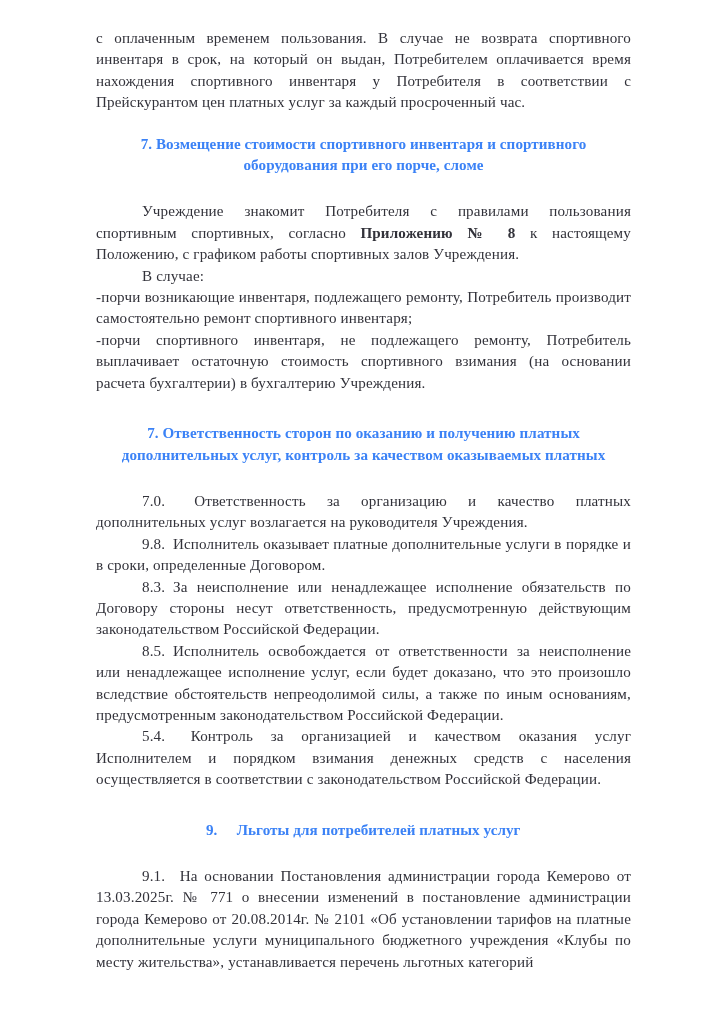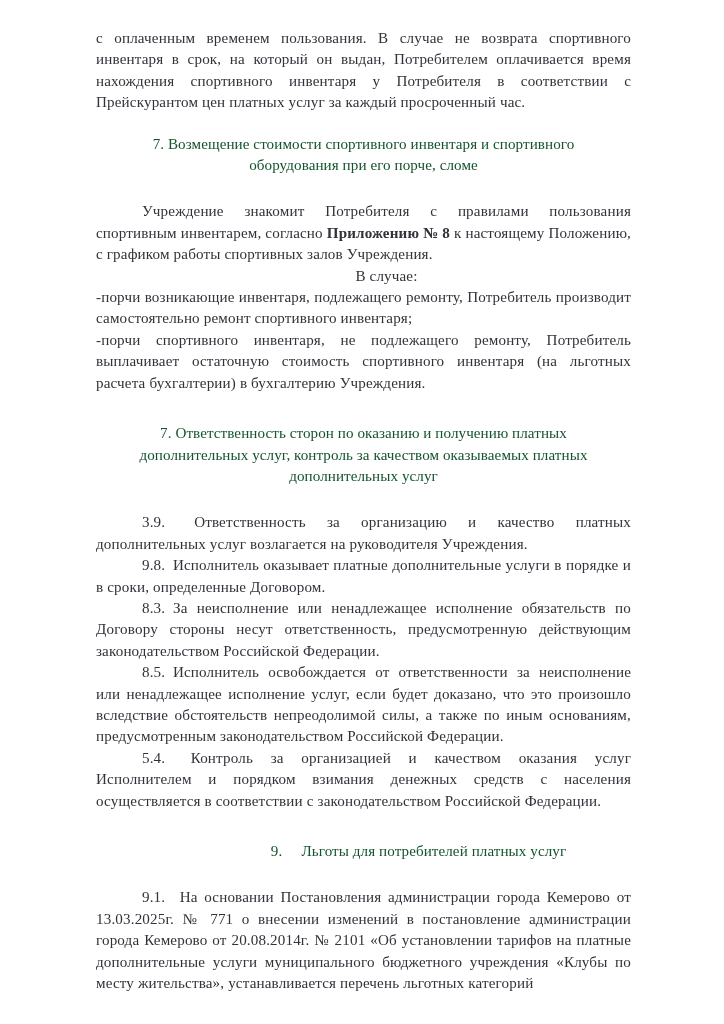--- a/index.html
+++ b/index.html
@@ -37,33 +37,33 @@
     text-justify: inter-word;
     text-indent: 0;
     letter-spacing: 0.01em;
     color: #32323a;
     -webkit-font-smoothing: antialiased;
   }
   p.para.indent {
     text-indent: 46px;
   }
   p.para.last-left {
-    text-align: center;
+    text-align: left;
   }
   h2.heading {
     margin: 0;
     font-size: 15.1px;
     line-height: 21.4px;
-    font-weight: normal;
+    font-weight: bold;
     text-align: center;
-    color: #14532d;
+    color: #3b82f6;
     letter-spacing: 0.005em;
   }
   h2.heading.left-ind {
-    text-align: center;
+    text-align: left;
     text-indent: 110px;
   }
   .gap-md { height: 20px; }
   .gap-lg { height: 25px; }
   .gap-xl { height: 29px; }
   .nowrap { white-space: nowrap; }
   b.strong { font-weight: bold; }
   .blk { display: block; }
 </style>
 </head>
@@ -76,39 +76,38 @@
 
     <div class="gap-md"></div>
 
     <h2 class="heading">
       <span class="blk">7. Возмещение стоимости спортивного инвентаря и спортивного</span>
       <span class="blk">оборудования при его порче, сломе</span>
     </h2>
 
     <div class="gap-lg"></div>
 
-    <p class="para indent"><span>Учреждение знакомит Потребителя с правилами пользования спортивным инвентарем, согласно </span><b class="strong">Приложению № 8</b><span> к настоящему Положению, с графиком работы спортивных залов Учреждения.</span></p>
+    <p class="para indent"><span>Учреждение знакомит Потребителя с правилами пользования спортивным спортивных, согласно </span><b class="strong">Приложению № 8</b><span> к настоящему Положению, с графиком работы спортивных залов Учреждения.</span></p>
 
     <p class="para indent last-left">В случае:</p>
 
     <p class="para">-порчи возникающие инвентаря, подлежащего ремонту, Потребитель производит самостоятельно ремонт спортивного инвентаря;</p>
 
-    <p class="para">-порчи спортивного инвентаря, не подлежащего ремонту, Потребитель выплачивает остаточную стоимость спортивного инвентаря (на льготных расчета бухгалтерии) в бухгалтерию Учреждения.</p>
+    <p class="para">-порчи спортивного инвентаря, не подлежащего ремонту, Потребитель выплачивает остаточную стоимость спортивного взимания (на основании расчета бухгалтерии) в бухгалтерию Учреждения.</p>
 
     <div class="gap-xl"></div>
 
     <h2 class="heading">
       <span class="blk">7. Ответственность сторон по оказанию и получению платных</span>
       <span class="blk">дополнительных услуг, контроль за качеством оказываемых платных</span>
-      <span class="blk">дополнительных услуг</span>
     </h2>
 
     <div class="gap-lg"></div>
 
-    <p class="para indent">3.9.  Ответственность за организацию и качество платных дополнительных услуг возлагается на руководителя Учреждения.</p>
+    <p class="para indent">7.0.  Ответственность за организацию и качество платных дополнительных услуг возлагается на руководителя Учреждения.</p>
     <p class="para indent">9.8. Исполнитель оказывает платные дополнительные услуги в порядке и в сроки, определенные Договором.</p>
     <p class="para indent">8.3. За неисполнение или ненадлежащее исполнение обязательств по Договору стороны несут ответственность, предусмотренную действующим законодательством Российской Федерации.</p>
     <p class="para indent">8.5. Исполнитель освобождается от ответственности за неисполнение или ненадлежащее исполнение услуг, если будет доказано, что это произошло вследствие обстоятельств непреодолимой силы, а также по иным основаниям, предусмотренным законодательством Российской Федерации.</p>
     <p class="para indent">5.4.  Контроль за организацией и качеством оказания услуг Исполнителем и порядком взимания денежных средств с населения осуществляется в соответствии с законодательством Российской Федерации.</p>
 
     <div class="gap-xl"></div>
 
     <h2 class="heading left-ind"><span>9.</span><span class="nowrap">&nbsp;&nbsp;&nbsp;&nbsp;&nbsp;</span><span>Льготы для потребителей платных услуг</span></h2>
 
     <div class="gap-lg"></div>

